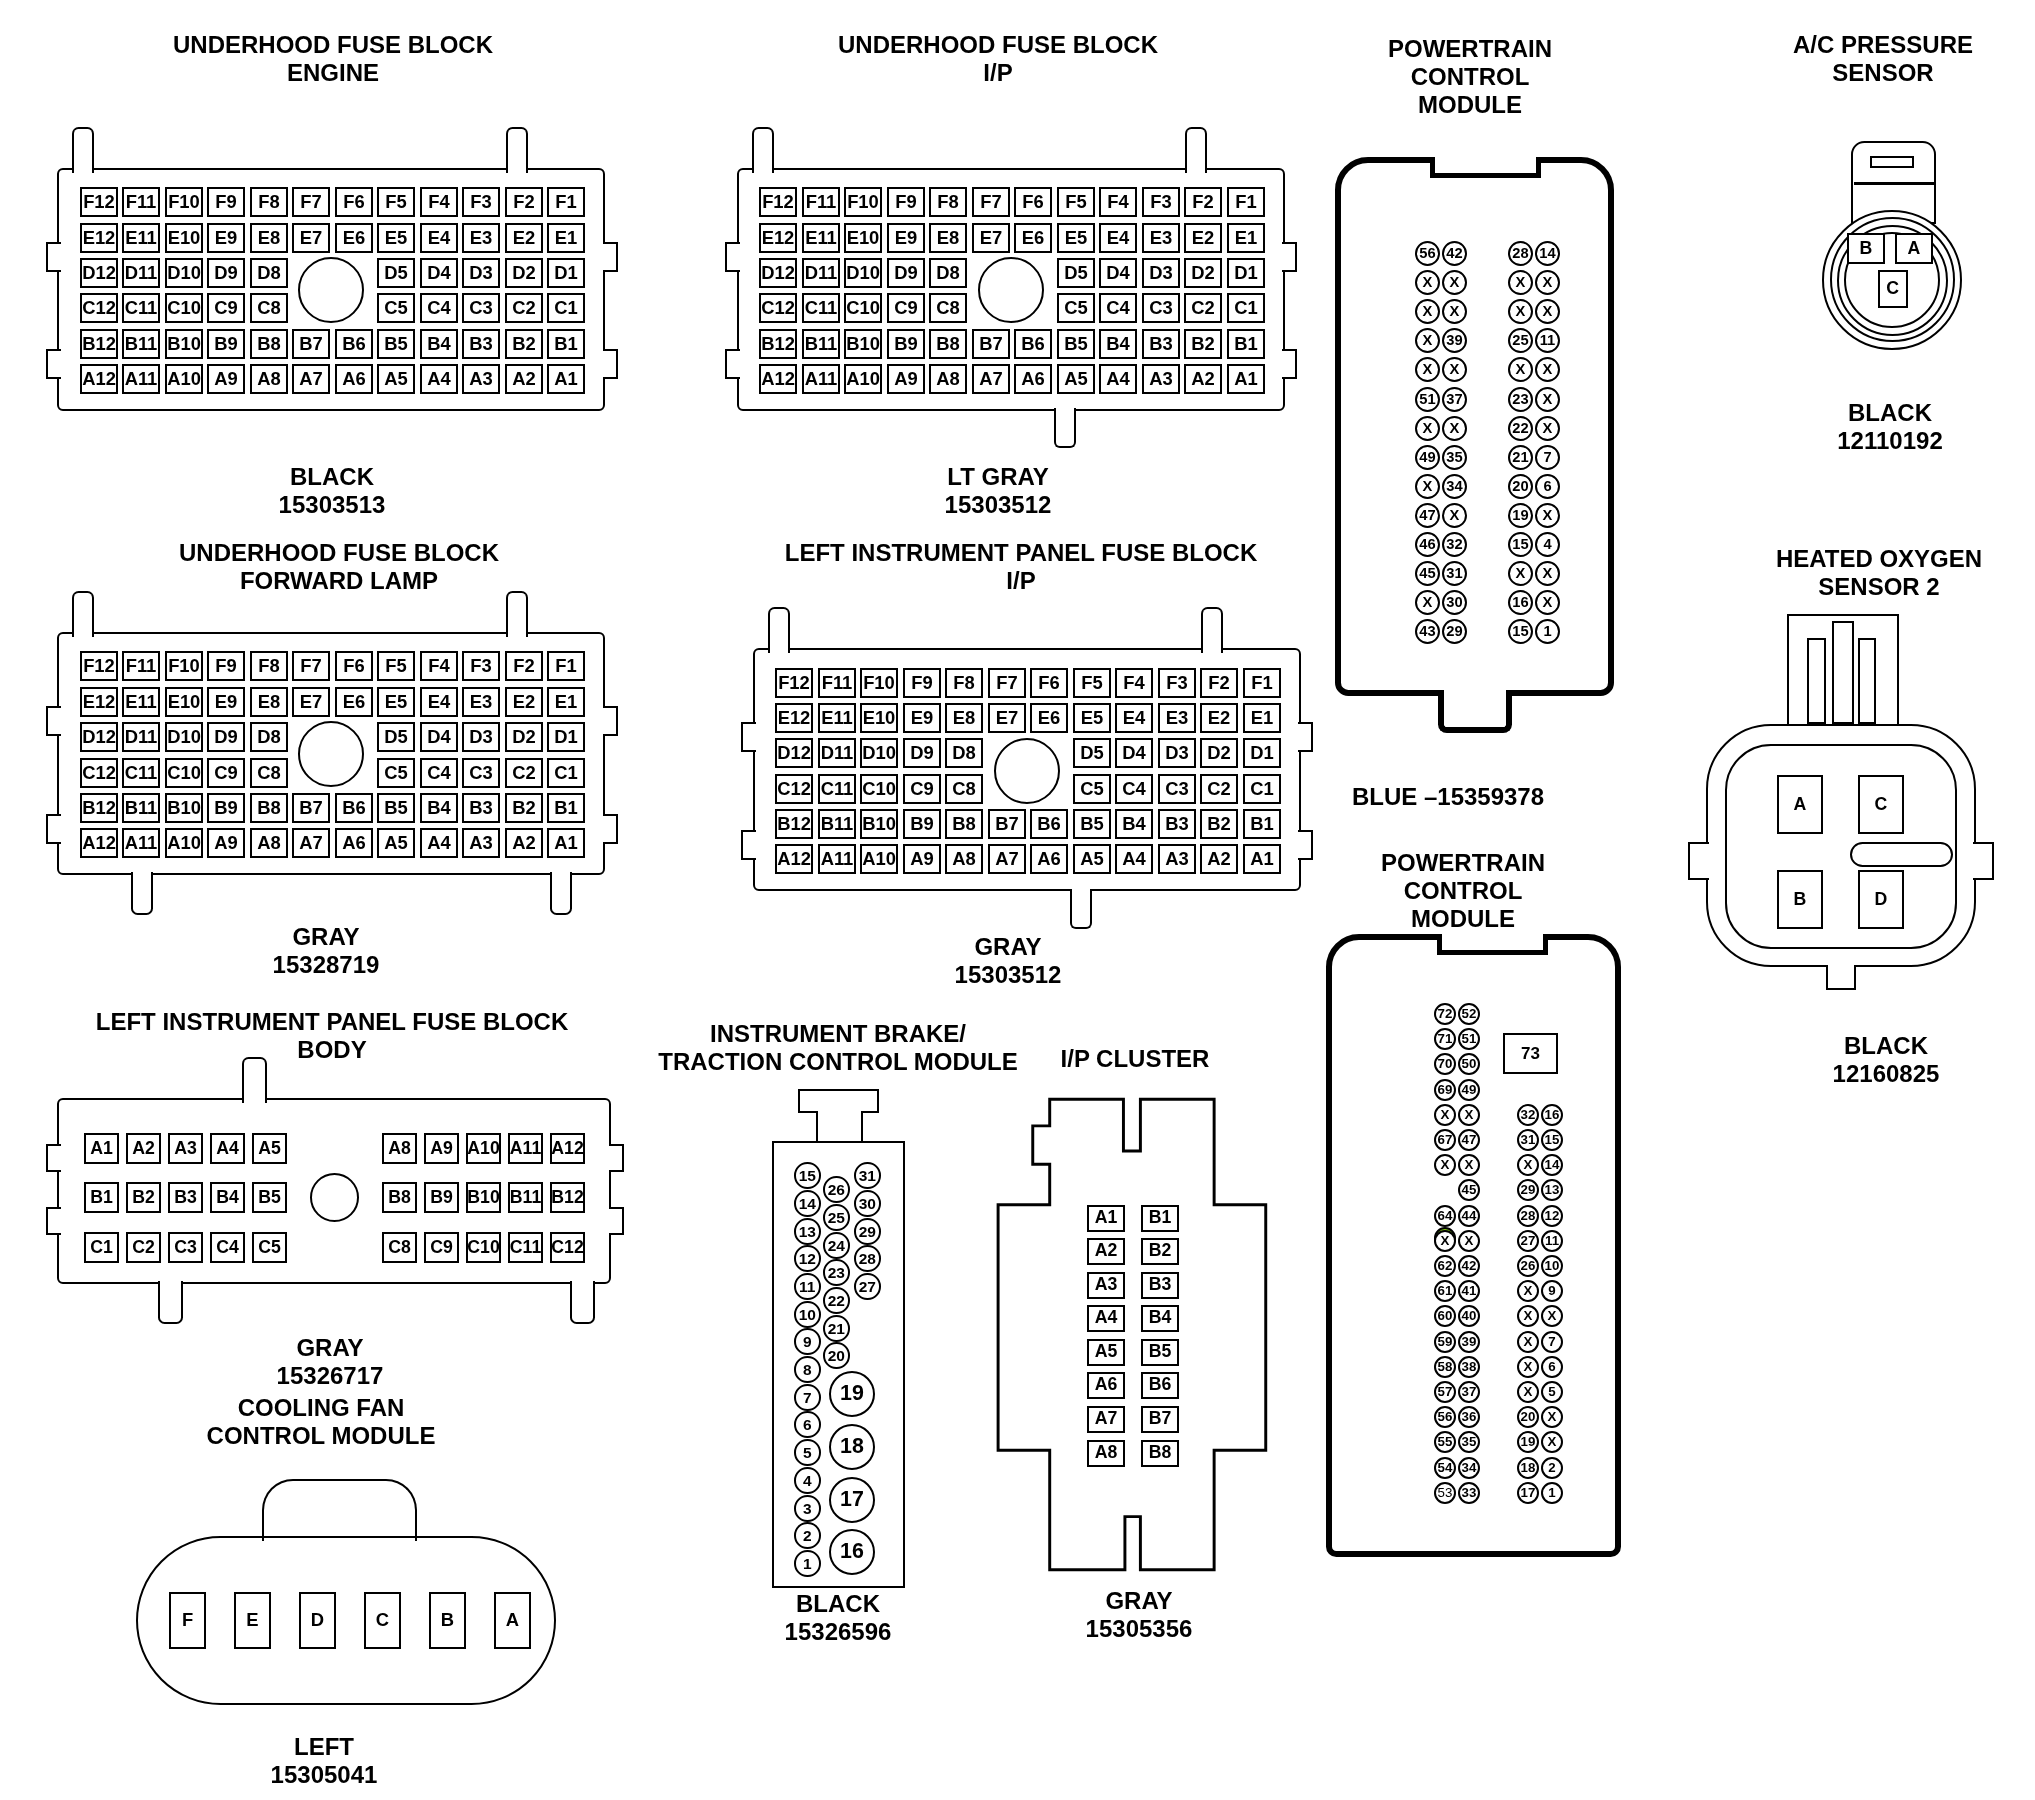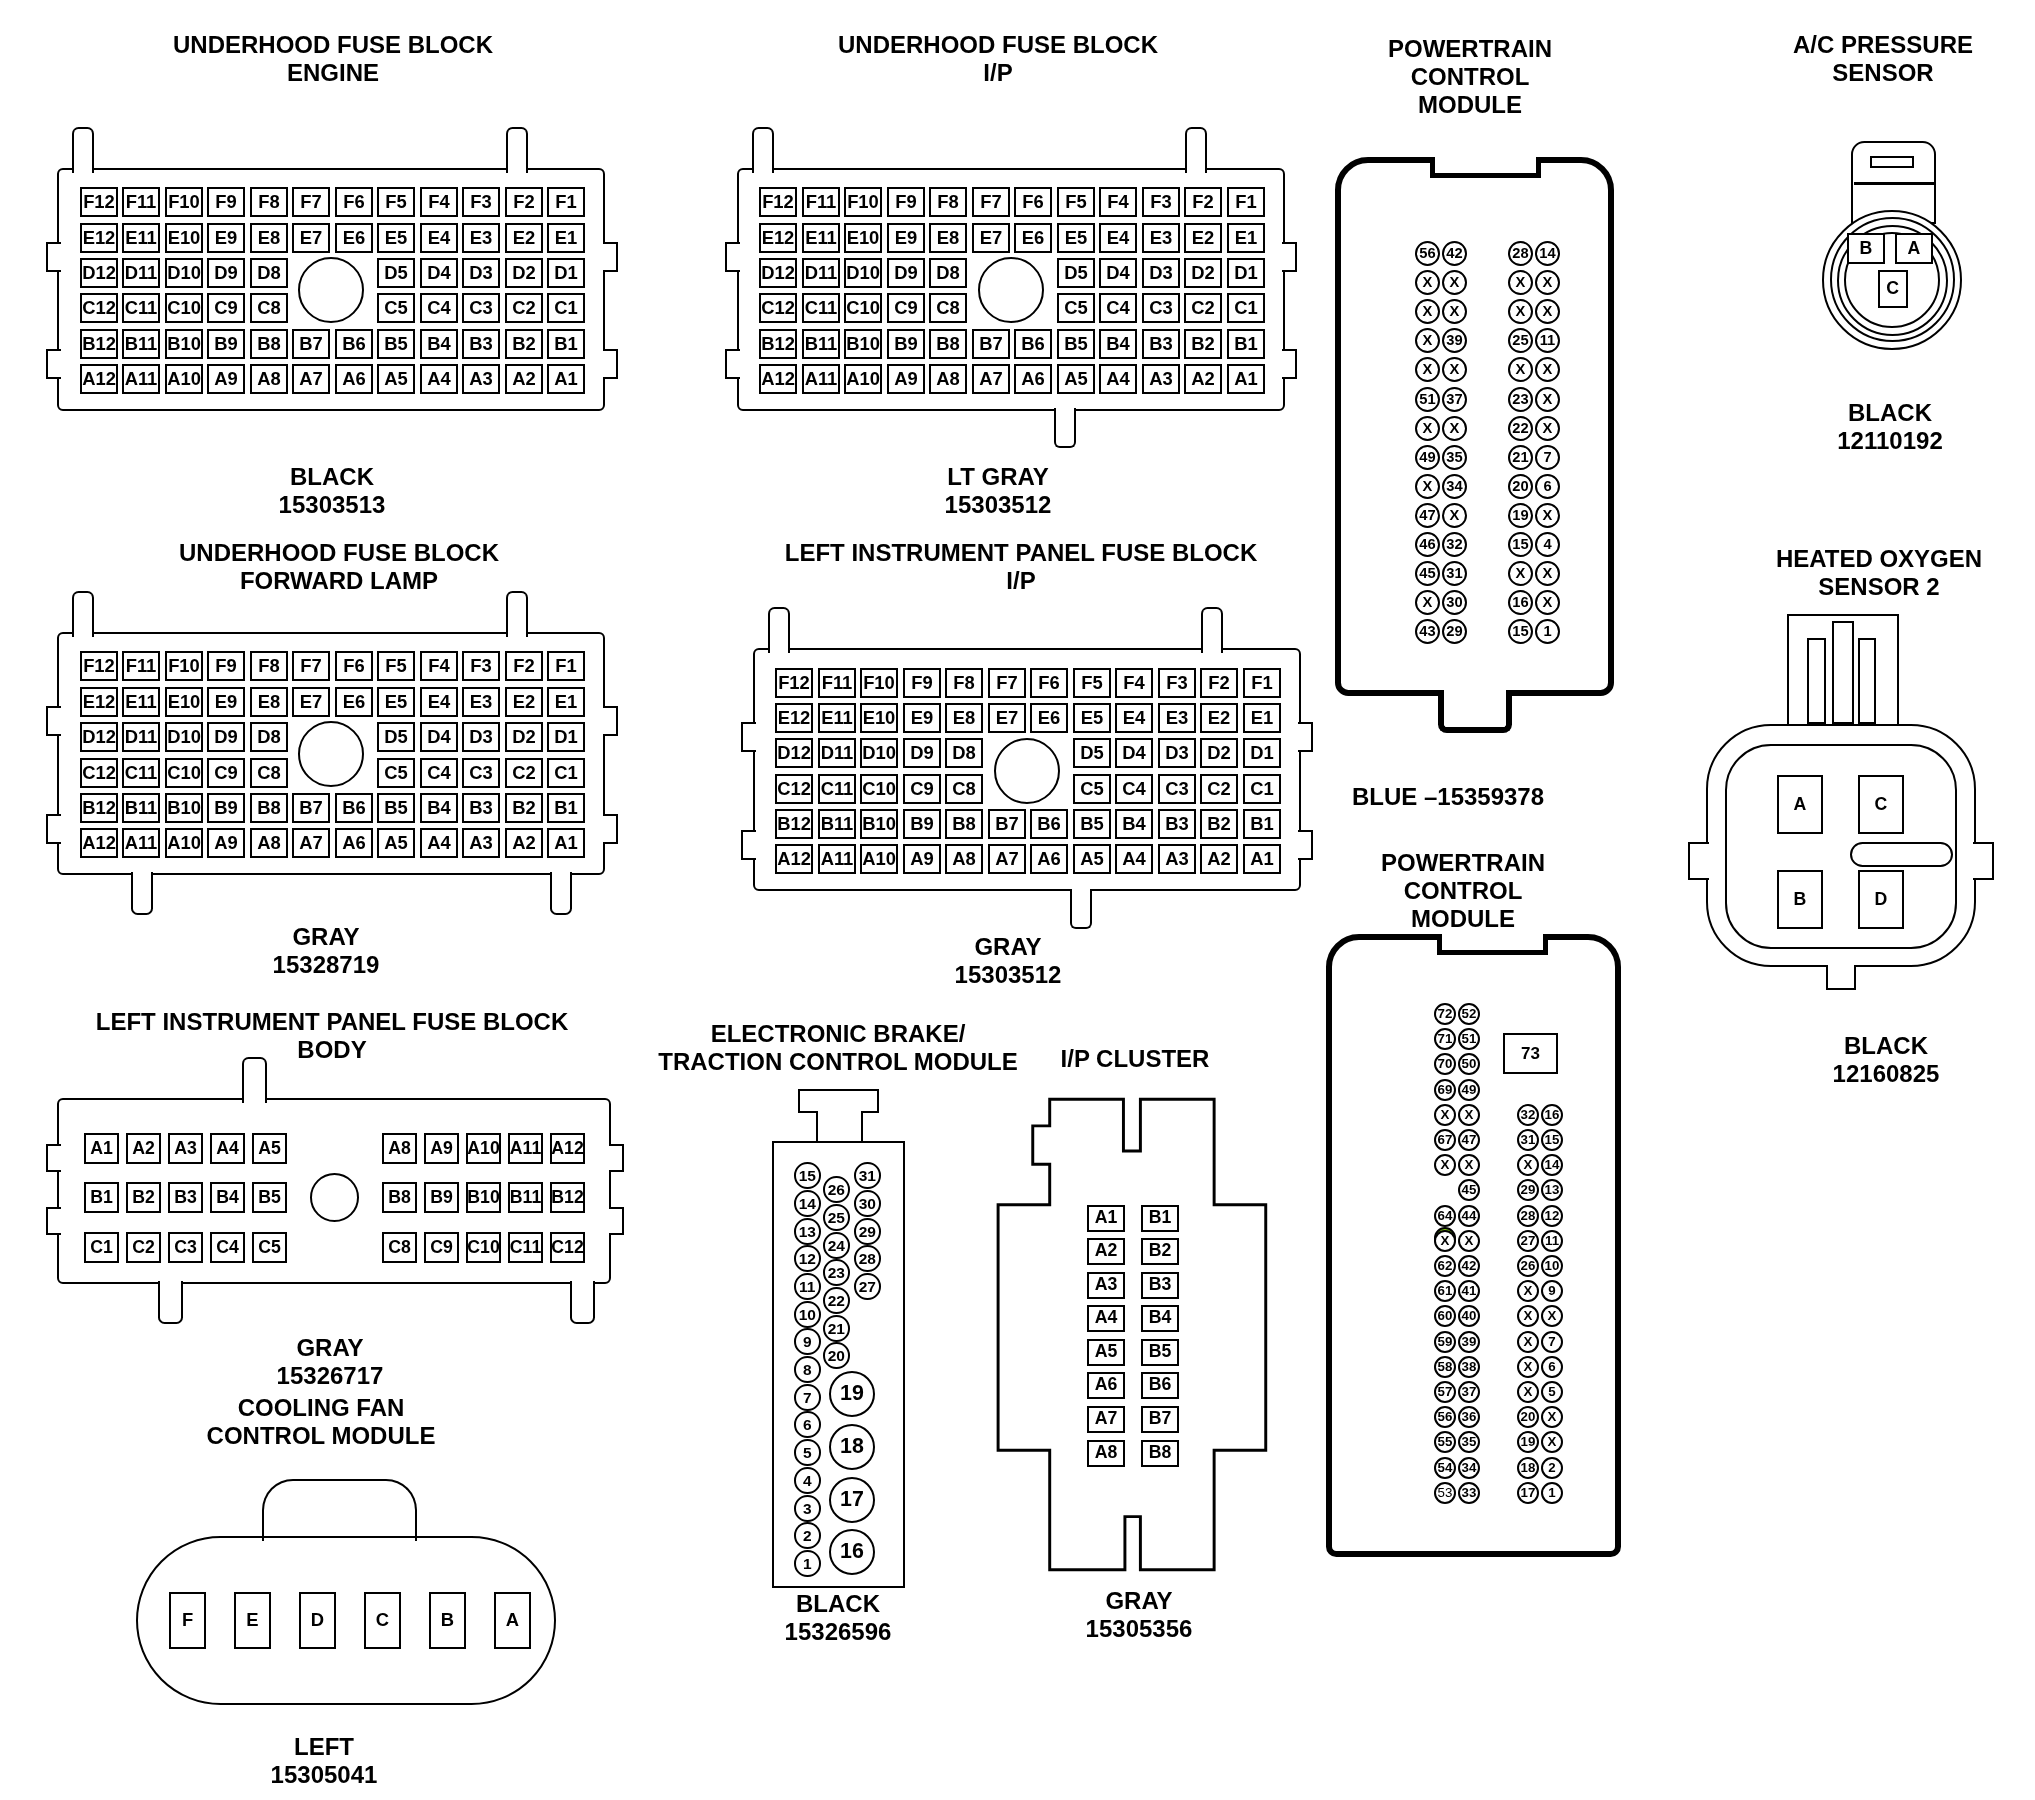--- a/index.html
+++ b/index.html
@@ -41,21 +41,21 @@
   </div>
   <div class="t" style="left:1879px;top:545px">
     <div>HEATED OXYGEN</div>
     <div>SENSOR 2</div>
   </div>
   <div class="t" style="left:332px;top:1008px">
     <div>LEFT INSTRUMENT PANEL FUSE BLOCK</div>
     <div>BODY</div>
   </div>
   <div class="t" style="left:838px;top:1020px">
-    <div>ELECTRONIC BRAKE/</div>
+    <div>INSTRUMENT BRAKE/</div>
     <div>TRACTION CONTROL MODULE</div>
   </div>
   <div class="t" style="left:1135px;top:1045px">
     <div>I/P CLUSTER</div>
   </div>
   <div class="t" style="left:1463px;top:849px">
     <div>POWERTRAIN</div>
     <div>CONTROL</div>
     <div>MODULE</div>
   </div>

